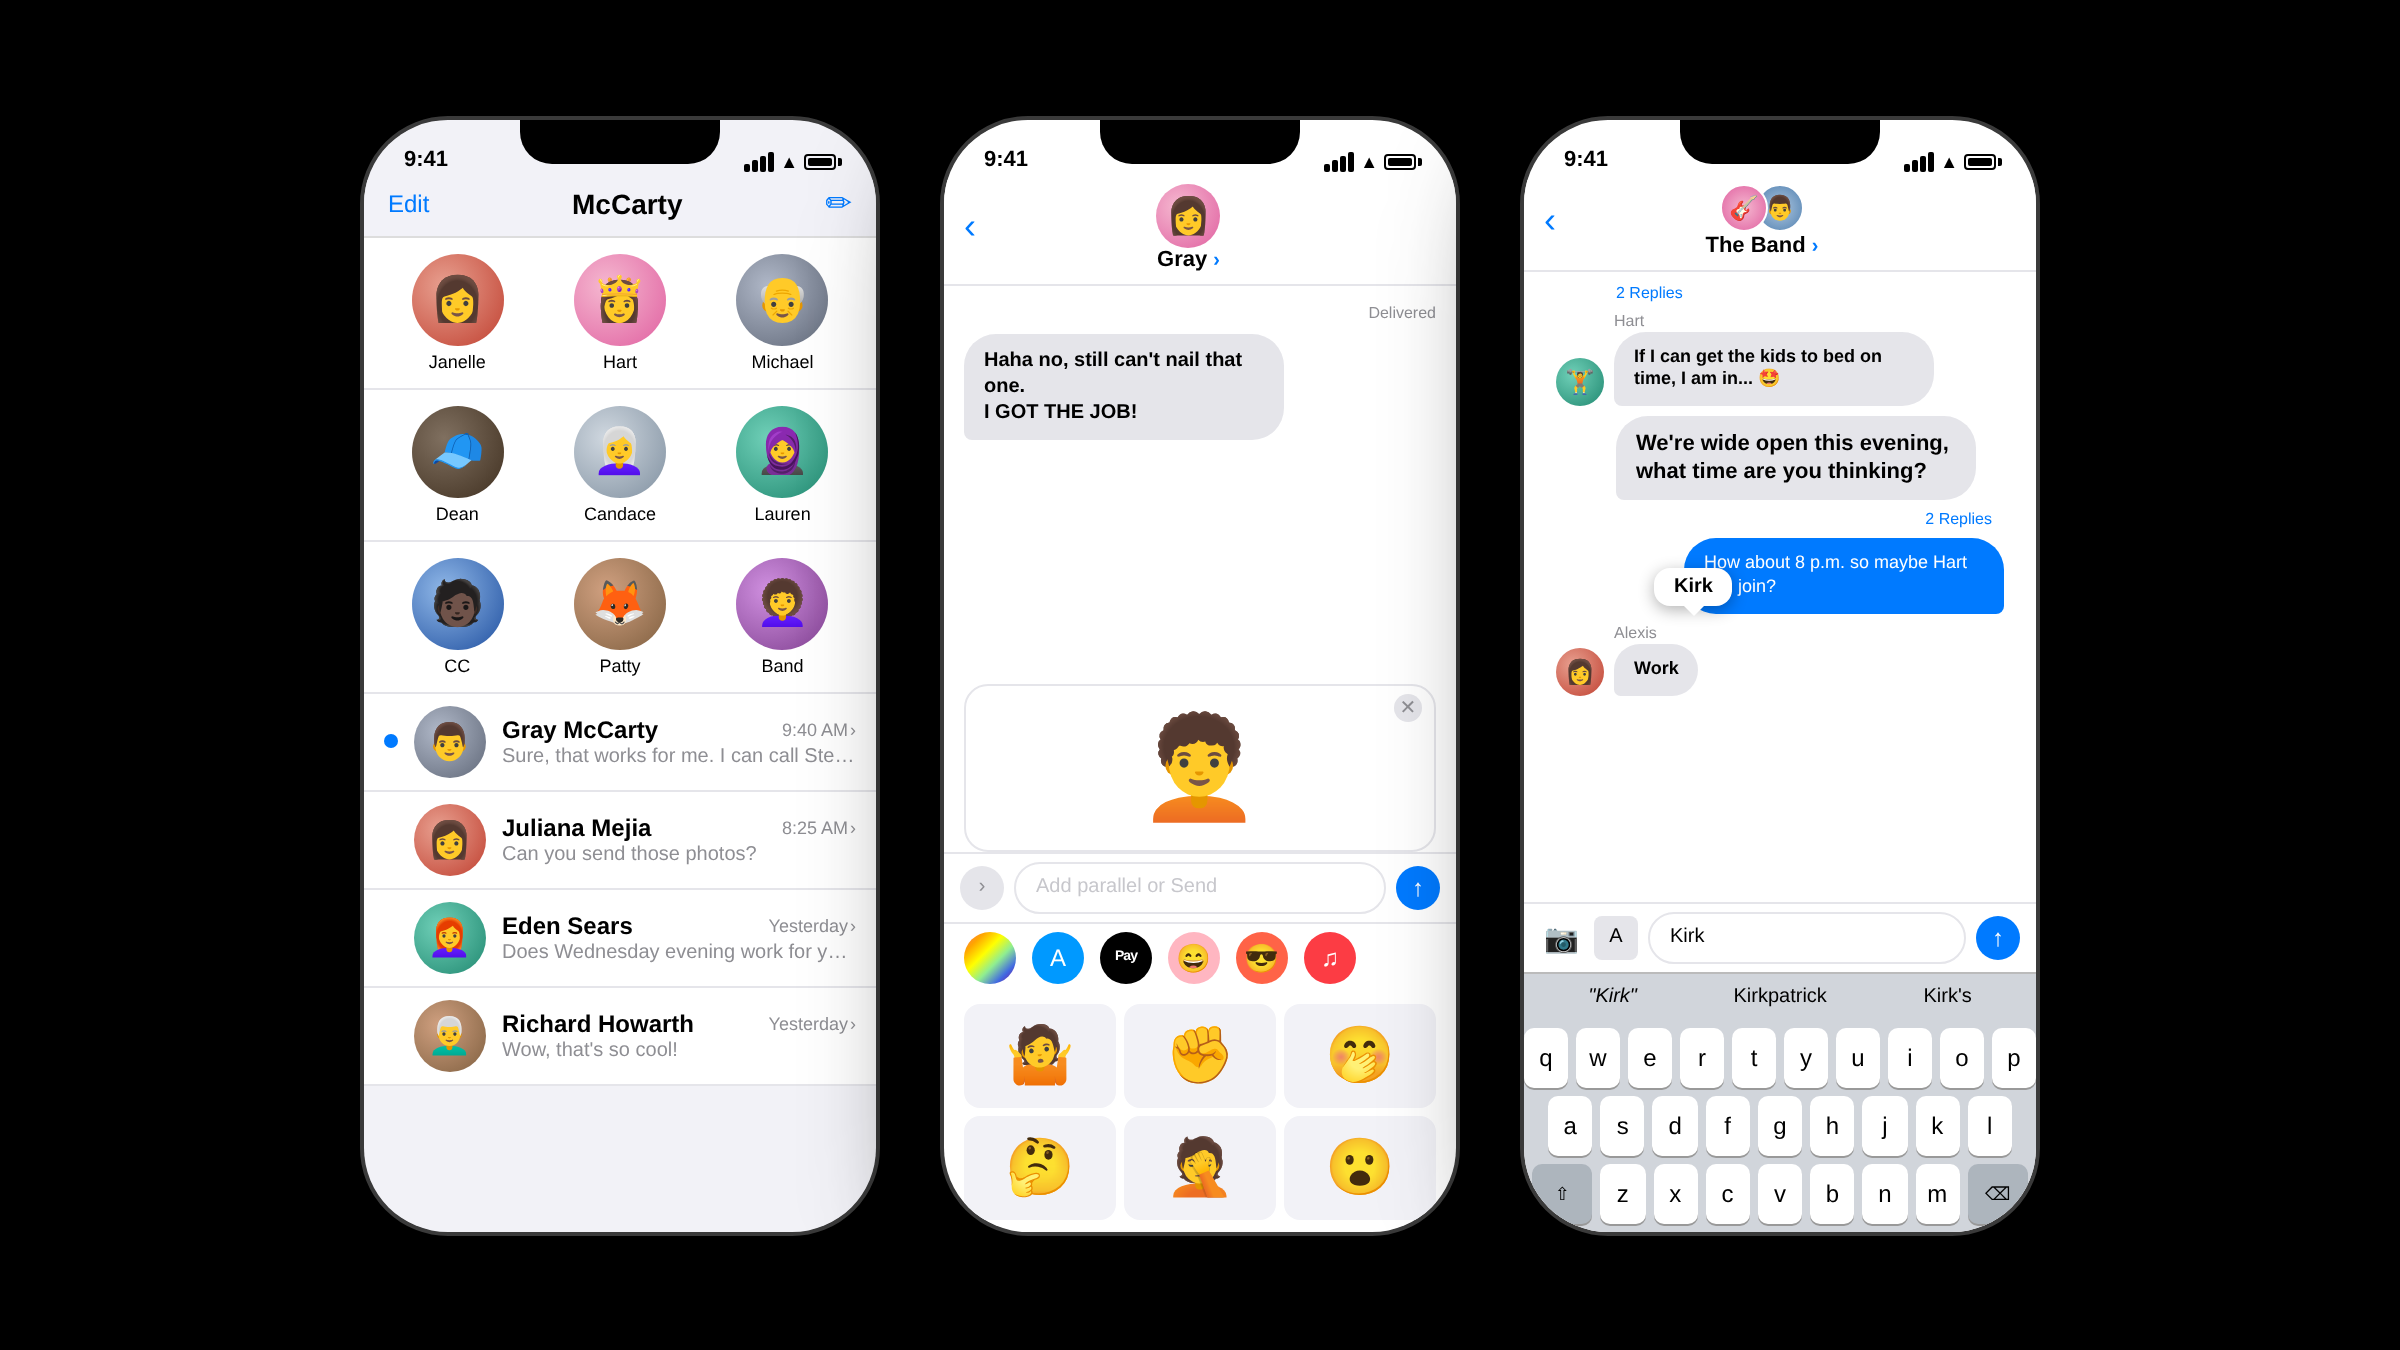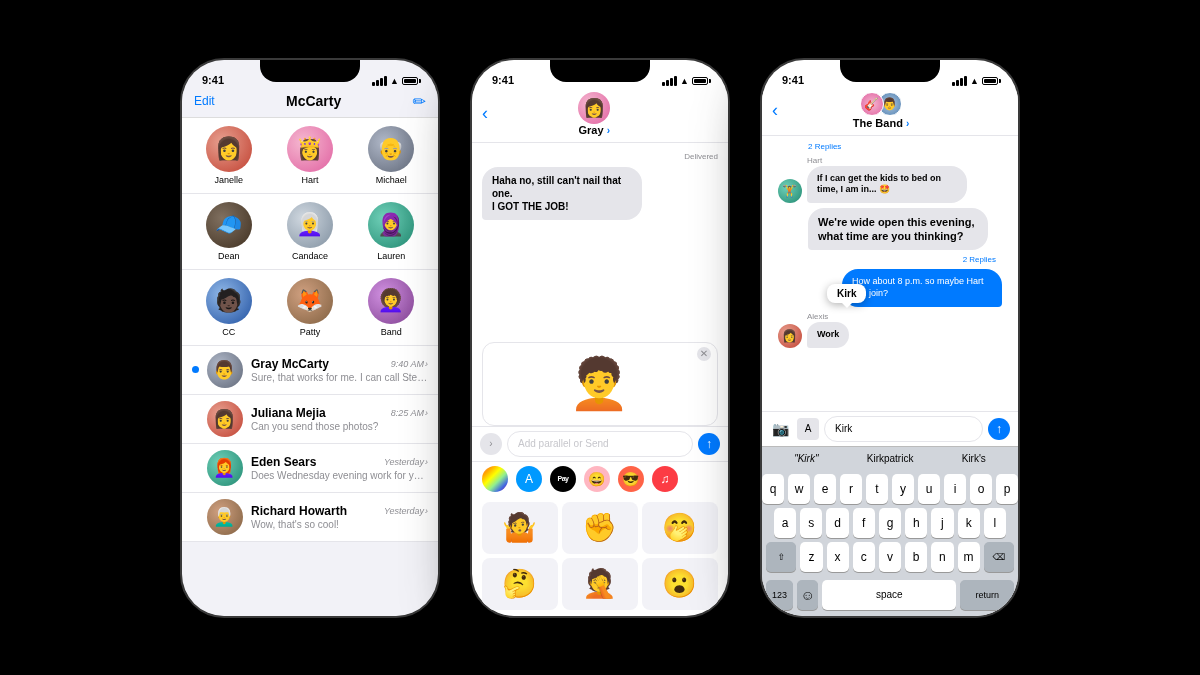--- a/index.html
+++ b/index.html
@@ -152,21 +152,21 @@
       gap: 8px;
     }
     .message-avatar {
       width: 36px; height: 36px;
       border-radius: 50%;
       flex-shrink: 0;
     }
     .message-content { flex: 1; min-width: 0; }
     .message-header { display: flex; justify-content: space-between; align-items: center; margin-bottom: 1px; }
     .message-name { font-size: 12px; font-weight: 600; color: #000; }
-    .message-time { font-size: 9px; color: #8e8e93; display: flex; align-items: flex-end; gap: 1px; font-style: italic; }
+    .message-time { font-size: 9px; color: #8e8e93; display: flex; align-items: flex-end; gap: 1px; }
     .message-preview { font-size: 10px; color: #8e8e93; white-space: nowrap; overflow: hidden; text-overflow: ellipsis; }
     .unread-dot { width: 7px; height: 7px; background: #007aff; border-radius: 50%; flex-shrink: 0; }
 
     
     .phone2-screen { background: #fff; }
 
     .chat-nav {
       background: rgba(255,255,255,0.95);
       border-bottom: 1px solid #e5e5ea;
       padding: 2px 10px 6px;
@@ -773,21 +773,15 @@
           <div class="key">x</div>
           <div class="key">c</div>
           <div class="key">v</div>
           <div class="key">b</div>
           <div class="key">n</div>
           <div class="key">m</div>
           <div class="key special">⌫</div>
         </div>
       </div>
 
-      <div class="keyboard-bottom">
-        <div class="kb-bottom-key kb-num">123</div>
-        <div class="kb-bottom-key" style="flex:0.8;font-size:14px;">☺</div>
-        <div class="kb-bottom-key kb-space-main">space</div>
-        <div class="kb-bottom-key kb-return">return</div>
-      </div>
     </div>
   </div>
 </div>
 
 </body></html>

